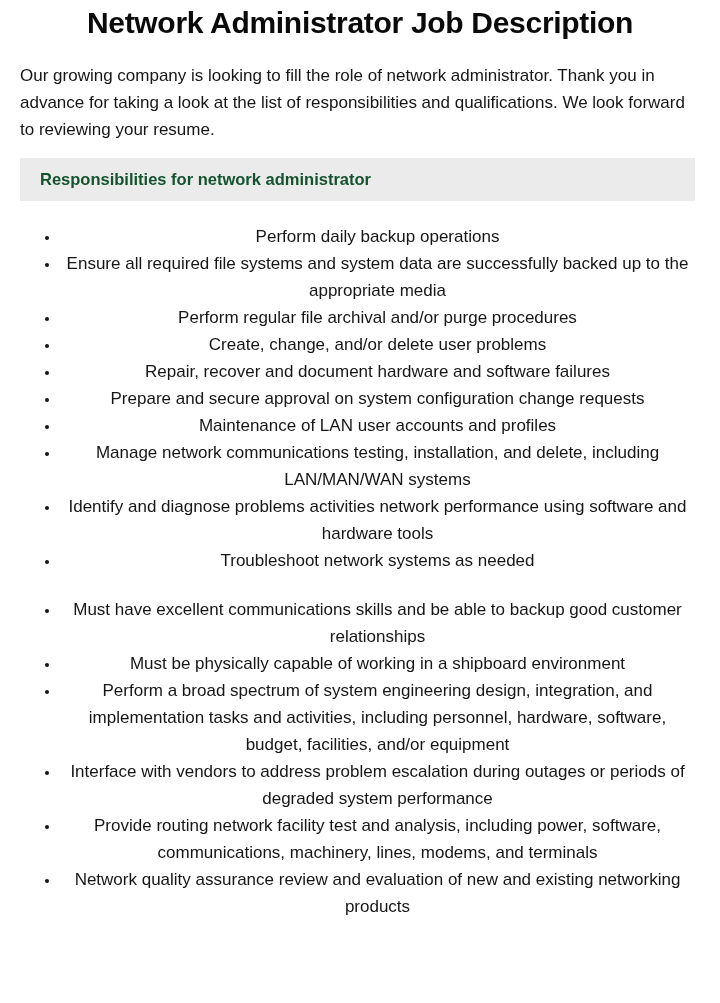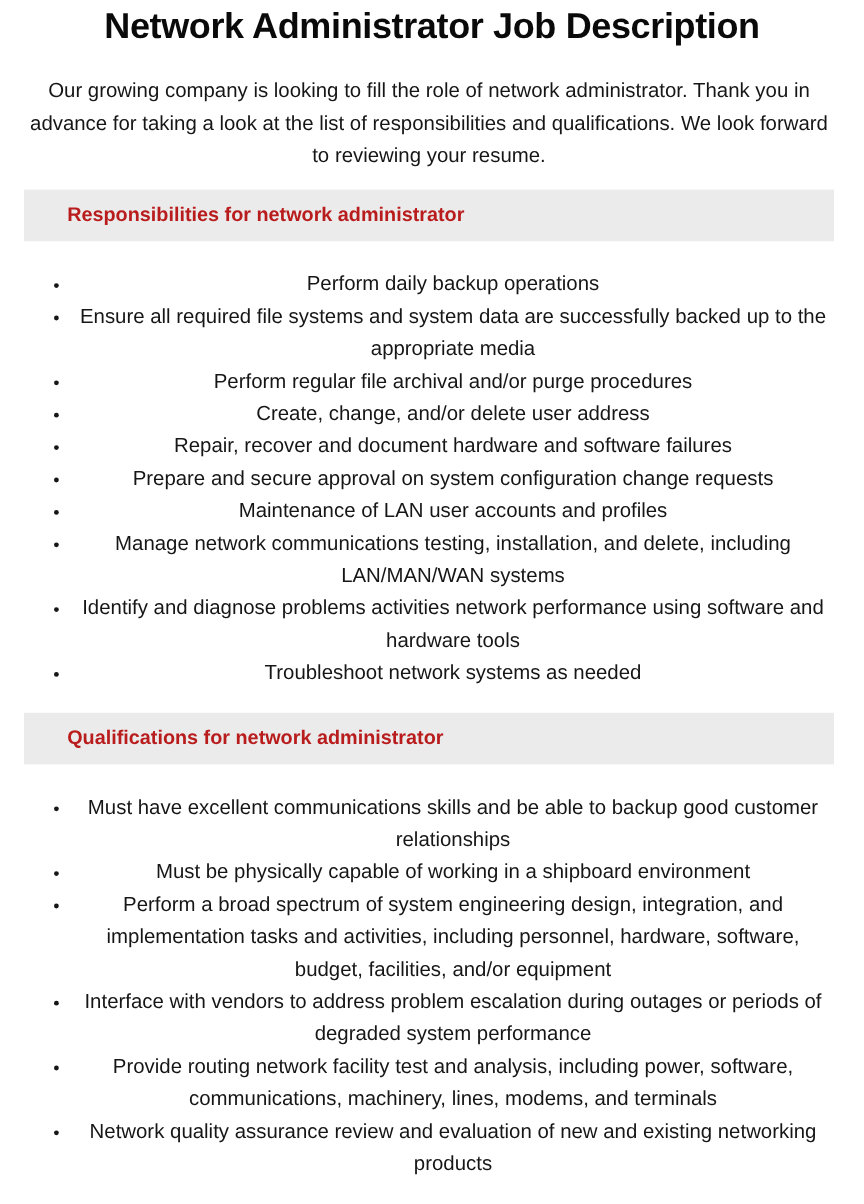--- a/index.html
+++ b/index.html
@@ -27,33 +27,32 @@
     font-weight: 700;
     text-align: center;
     color: #0a0a0a;
     letter-spacing: -0.3px;
   }
   .intro {
     margin: 21px 25px 15px 20px;
     font-size: 17px;
     line-height: 27px;
     color: #161616;
-    text-align: center;
   }
   .section {
     margin: 0;
   }
   .section-header {
     margin: 0 25px 0 20px;
     background: #ebebeb;
-    padding: 13px 36px;
+    padding: 13px 20px;
     font-size: 16.5px;
     line-height: 17px;
     font-weight: 700;
-    color: #b91c1c;
+    color: #14532d;
   }
   ul.bullet-list {
     margin: 22px 25px 20px 0;
     padding: 0 0 0 60px;
     font-size: 17px;
     line-height: 27px;
     color: #161616;
     list-style-type: disc;
   }
   ul.bullet-list li {
@@ -74,31 +73,30 @@
 
   <p class="intro">Our growing company is looking to fill the role of network administrator. Thank you in advance for taking a look at the list of responsibilities and qualifications. We look forward to reviewing your resume.</p>
 
   <div id="sections-container">
       <div class="section">
         <div class="section-header" style="background: rgb(235, 235, 235);">Responsibilities for network administrator</div>
         <ul class="bullet-list">
           <li>Perform daily backup operations</li>
           <li>Ensure all required file systems and system data are successfully backed up to the appropriate media</li>
           <li>Perform regular file archival and/or purge procedures</li>
-          <li>Create, change, and/or delete user address</li>
+          <li>Create, change, and/or delete user problems</li>
           <li>Repair, recover and document hardware and software failures</li>
           <li>Prepare and secure approval on system configuration change requests</li>
           <li>Maintenance of LAN user accounts and profiles</li>
           <li>Manage network communications testing, installation, and delete, including LAN/MAN/WAN systems</li>
           <li>Identify and diagnose problems activities network performance using software and hardware tools</li>
           <li>Troubleshoot network systems as needed</li>
         </ul>
       </div>
       <div class="section">
-        <div class="section-header" style="background: rgb(235, 235, 235);">Qualifications for network administrator</div>
         <ul class="bullet-list">
           <li>Must have excellent communications skills and be able to backup good customer relationships</li>
           <li>Must be physically capable of working in a shipboard environment</li>
           <li>Perform a broad spectrum of system engineering design, integration, and implementation tasks and activities, including personnel, hardware, software, budget, facilities, and/or equipment</li>
           <li>Interface with vendors to address problem escalation during outages or periods of degraded system performance</li>
           <li>Provide routing network facility test and analysis, including power, software, communications, machinery, lines, modems, and terminals</li>
           <li>Network quality assurance review and evaluation of new and existing networking products</li>
         </ul>
       </div>
     </div>

